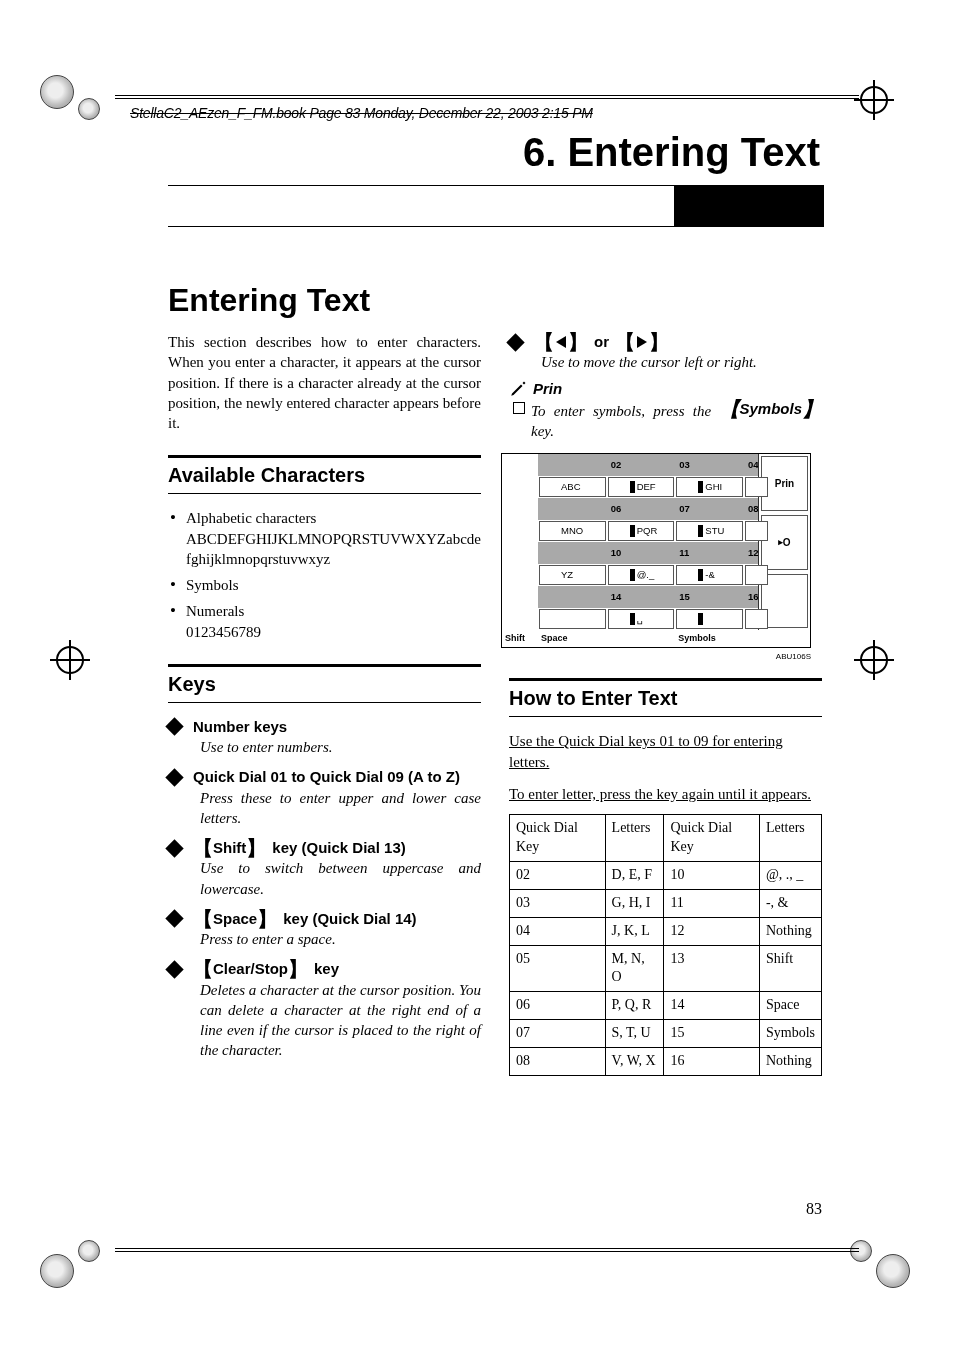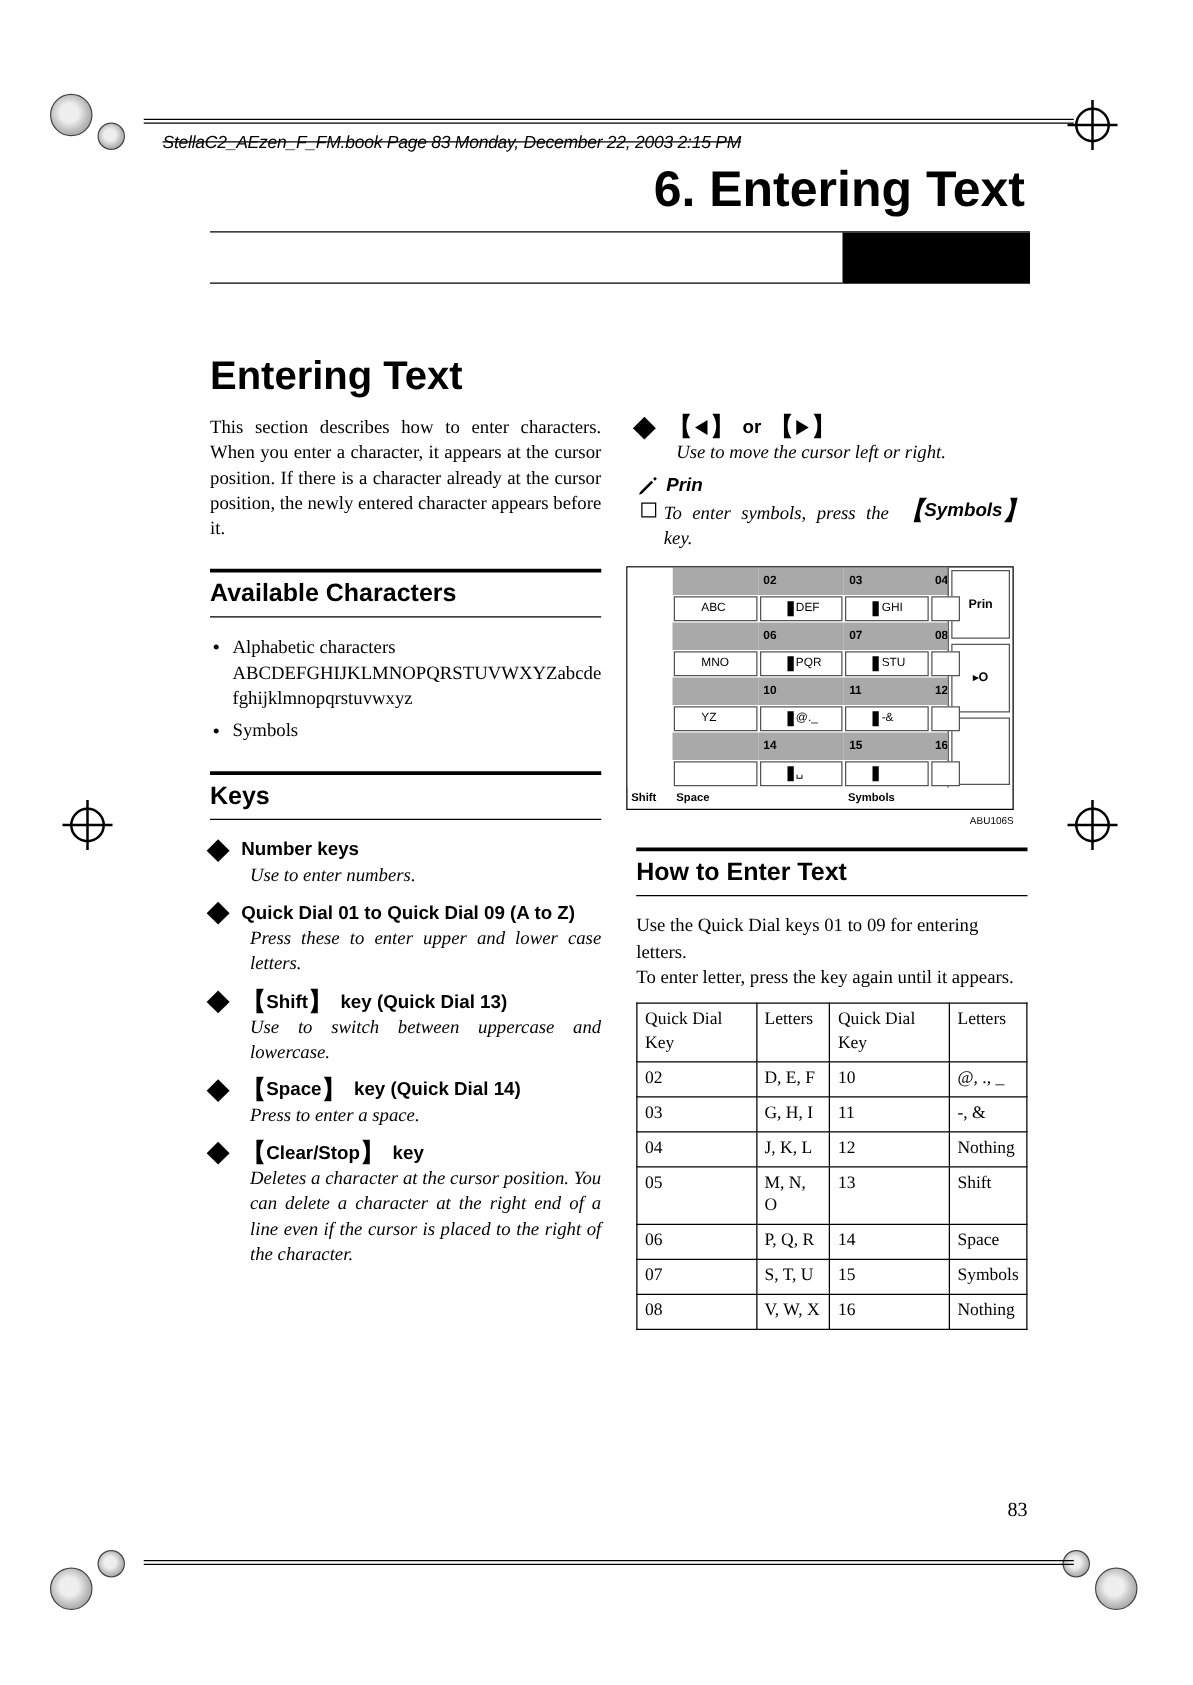--- a/index.html
+++ b/index.html
@@ -262,21 +262,22 @@
     overflow:hidden;
   }
   .fig-ref {
     font-family: Arial, sans-serif;
     font-size: 8px;
     text-align: right;
     margin-top: 4px;
   }
 
   .how-para {
-    margin-top: 0;
+    margin-top: 12px;
+    text-decoration: underline;
   }
 
   table.letters {
     border-collapse: collapse;
     width: 100%;
     margin-top: 10px;
     font-size: 14px;
   }
   table.letters th, table.letters td {
     border: 1px solid #000;
@@ -336,20 +337,24 @@
     <p class="intro">This section describes how to enter characters. When you enter a character, it appears at the cursor position. If there is a character already at the cursor position, the newly entered character appears before it.</p>
 
     <h3 class="sub">Available Characters</h3>
     <ul class="bullets">
       <li>
         <span>Alphabetic characters</span>
         <div class="" style="word-break:break-all;">ABCDEFGHIJKLMNOPQRSTUVWXYZabcdefghijklmnopqrstuvwxyz</div>
       </li>
       <li>
         <span>Symbols</span>
+      </li>
+      <li>
+        <span>Numerals</span>
+        <div>0123456789</div>
       </li>
     </ul>
 
     <h3 class="sub">Keys</h3>
 
     <div class="key-item">
       <div class="key-head">
           <span class="diamond"></span>
           <span>Number keys</span>
         </div>

